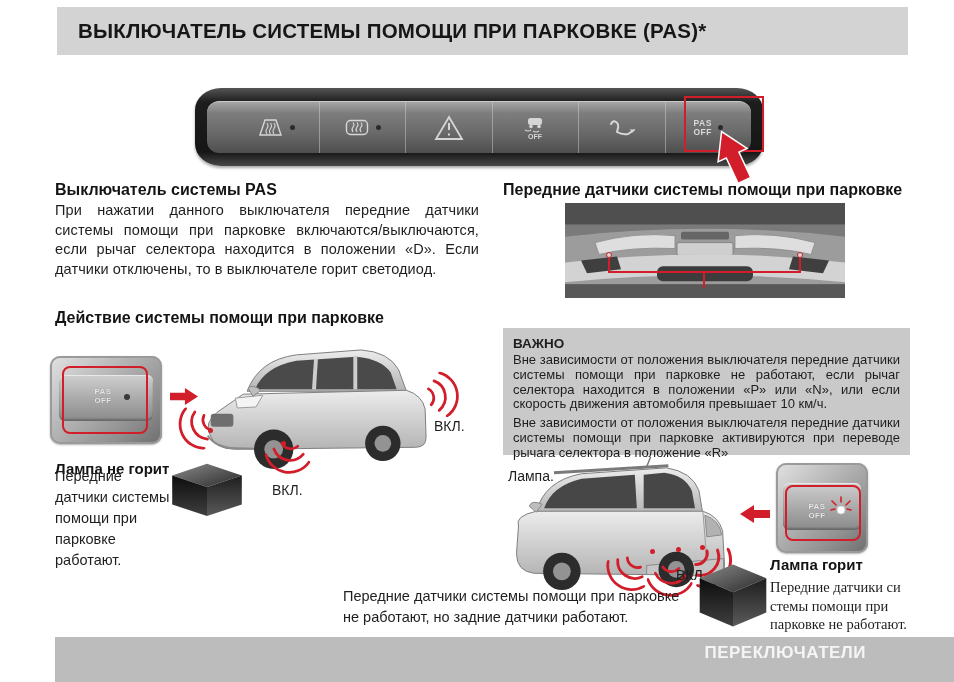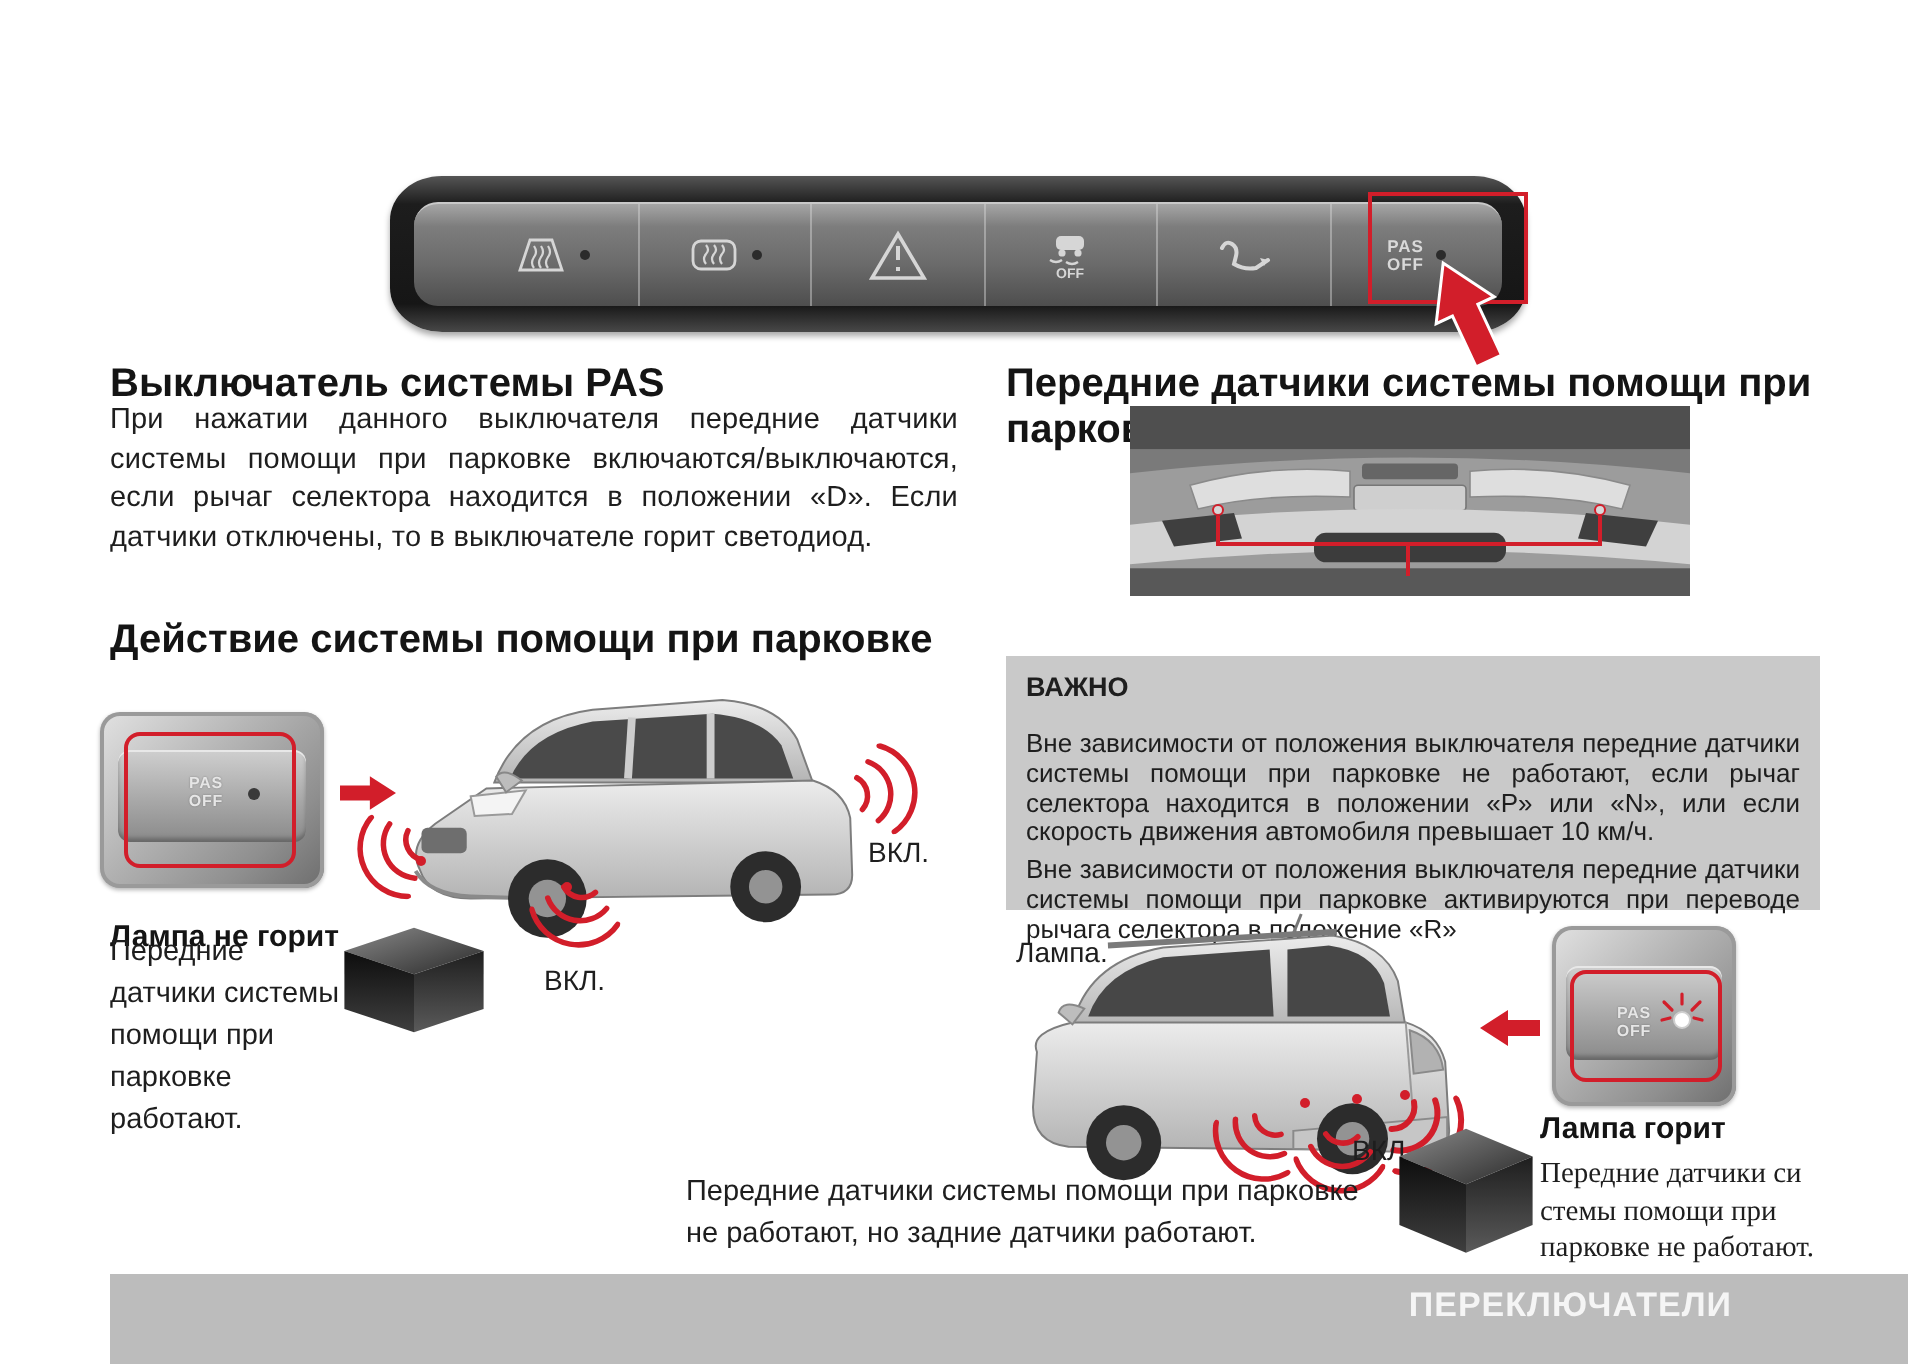--- a/index.html
+++ b/index.html
@@ -17,27 +17,27 @@
   .panel{left:195px;top:88px;width:568px;height:78px;background:linear-gradient(180deg,#555 0%,#1d1d1d 18%,#161616 82%,#484848 100%);border-radius:26px/22px;box-shadow:0 2px 3px rgba(0,0,0,.35);}
   .strip{position:absolute;left:12px;top:13px;right:12px;bottom:13px;border-radius:12px;
          background:linear-gradient(180deg,#a6a6a6 0%,#7d7d7d 22%,#6a6a6a 60%,#4e4e4e 100%);
          border-top:1px solid #c9c9c9;display:flex;align-items:stretch;padding-left:26px;box-sizing:border-box;}
   .cell{flex:1 1 0;display:flex;align-items:center;justify-content:center;border-left:1px solid rgba(215,215,215,.45);position:relative;}
   .cell:first-child{border-left:none;}
   .led{width:5px;height:5px;border-radius:50%;background:#2b2b2b;margin-left:6px;}
   .pas-label{font-size:8.5px;line-height:9px;font-weight:bold;color:#d9d9d9;letter-spacing:.5px;text-align:center;}
   .red-rect{border:2.5px solid #d21e2a;}
   
-  .h-sec{font-size:20px;font-weight:bold;color:#141414;}
+  .h-sec{font-size:16px;font-weight:bold;color:#141414;}
   .body-text{font-size:14.5px;line-height:19.5px;text-align:justify;letter-spacing:.1px;}
   .label-sm{font-size:14px;color:#1e1e1e;}
   .lamp-h{font-size:15px;font-weight:bold;color:#141414;}
   
   .important{left:503px;top:328px;width:407px;height:127px;background:#c9c9c9;box-sizing:border-box;padding:8px 10px;}
-  .important .ttl{font-size:13.5px;font-weight:bold;margin-bottom:14px;}
+  .important .ttl{font-size:13.5px;font-weight:bold;margin-bottom:2px;}
   .important p{margin:0 0 4px 0;font-size:13px;line-height:14.8px;text-align:justify;}
   
   .caption-box{left:593px;top:286px;width:225px;background:#fff;text-align:center;font-size:12.5px;line-height:15px;padding:2px 0;}
   .redline{background:#d21e2a;}
   .reddot{width:6px;height:6px;border:1.5px solid #d21e2a;border-radius:50%;background:rgba(255,255,255,.6);box-sizing:border-box;}
   .dotfill{width:5px;height:5px;border-radius:50%;background:#d21e2a;}
   
   .closeup{border-radius:10px;background:linear-gradient(135deg,#e2e2e2 0%,#b5b5b5 40%,#8f8f8f 75%,#6d6d6d 100%);box-shadow:inset 0 0 0 2px #9a9a9a, 0 1px 2px rgba(0,0,0,.3);}
   .closeup .btnband{position:absolute;left:8%;top:22%;width:84%;height:52%;border-radius:6px;
         background:linear-gradient(180deg,#cfcfcf,#a8a8a8 55%,#8a8a8a);box-shadow:inset 0 1px 0 #e8e8e8, inset 0 -2px 2px rgba(0,0,0,.25);}
@@ -64,20 +64,23 @@
     </linearGradient>
     <linearGradient id="boxside" x1="0" y1="0" x2="0" y2="1">
       <stop offset="0" stop-color="#1e1e1e"></stop>
         <stop offset="1" stop-color="#5a5a5a"></stop>
     </linearGradient>
   </defs>
 </svg>
 
 <div class="page">
 
+  <div class="abs titlebar">
+    <div class="t">ВЫКЛЮЧАТЕЛЬ СИСТЕМЫ ПОМОЩИ ПРИ ПАРКОВКЕ (PAS)*</div>
+  </div>
 
   <div class="abs panel">
     <div class="strip">
       <div class="cell">
         <svg width="27" height="21" viewBox="0 0 27 21">
           <path d="M3 18 L8 3 H19 L24 18 Z" fill="none" stroke="#d6d6d6" stroke-width="1.4"></path>
           <path d="M10 6 q2 3 0 5.5 q-2 3 0 5.5 M13.5 6 q2 3 0 5.5 q-2 3 0 5.5 M17 6 q2 3 0 5.5 q-2 3 0 5.5" fill="none" stroke="#d6d6d6" stroke-width="1.1"></path>
         </svg>
         <div class="led"></div>
       </div>

